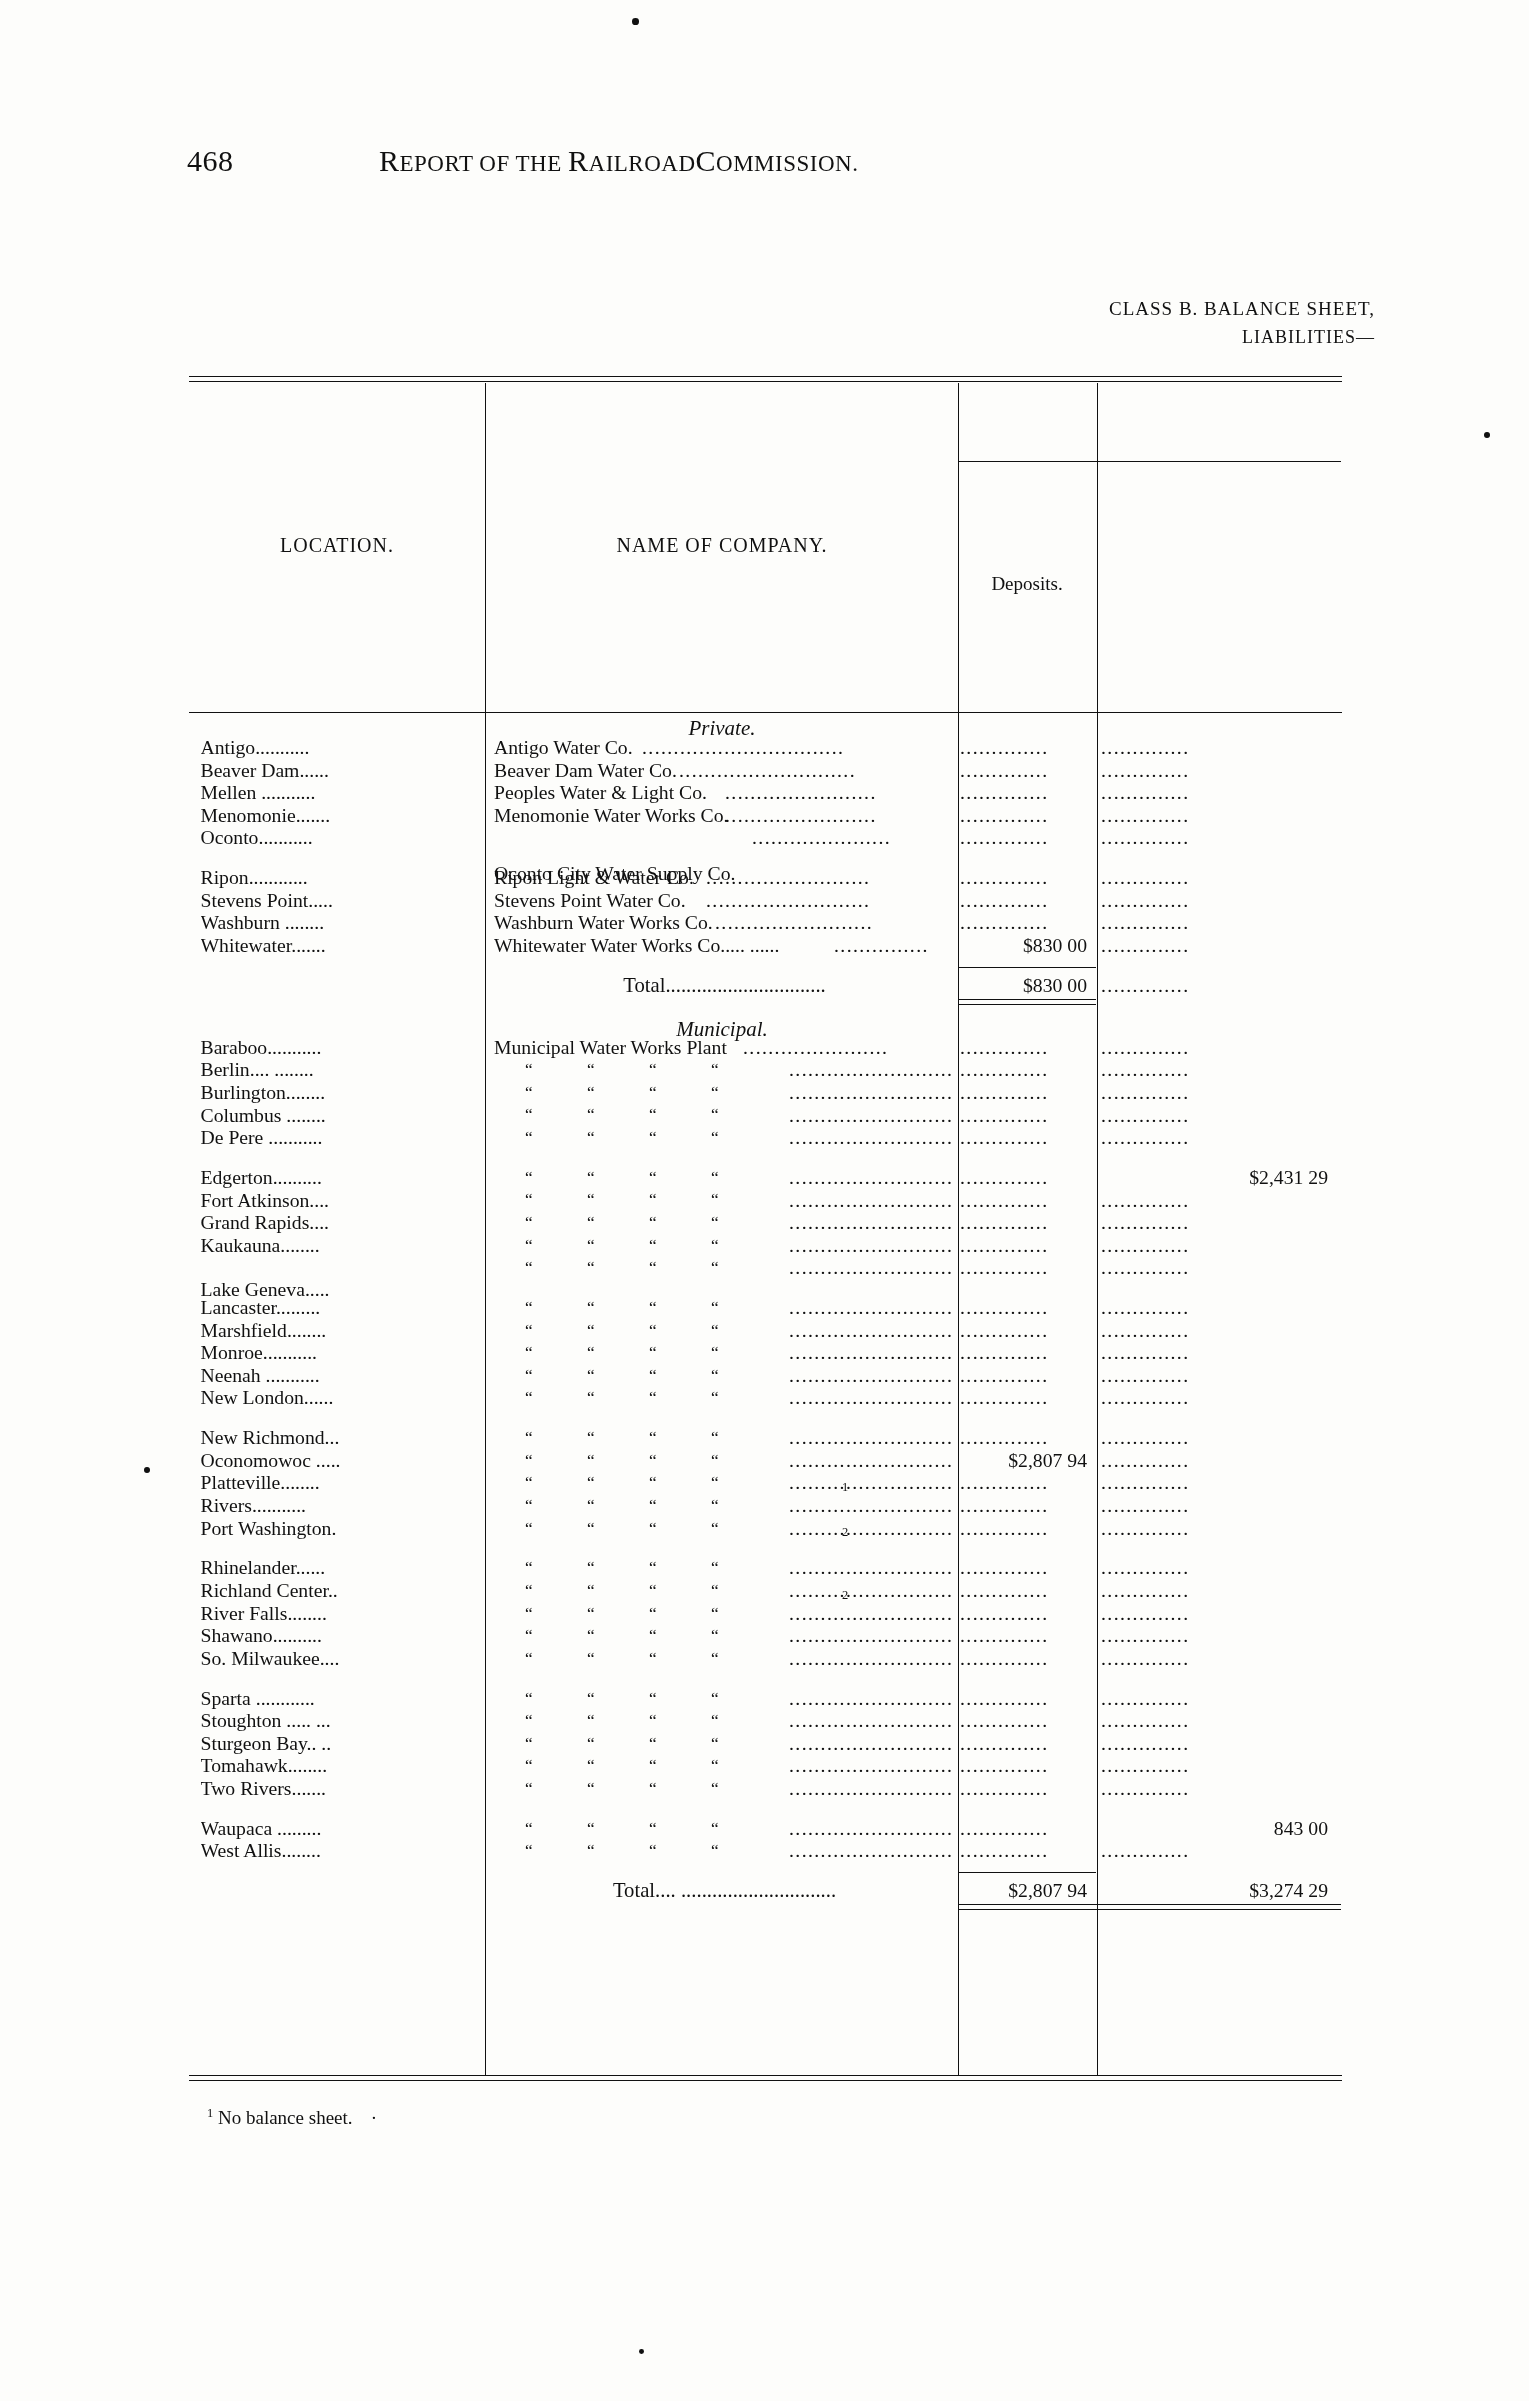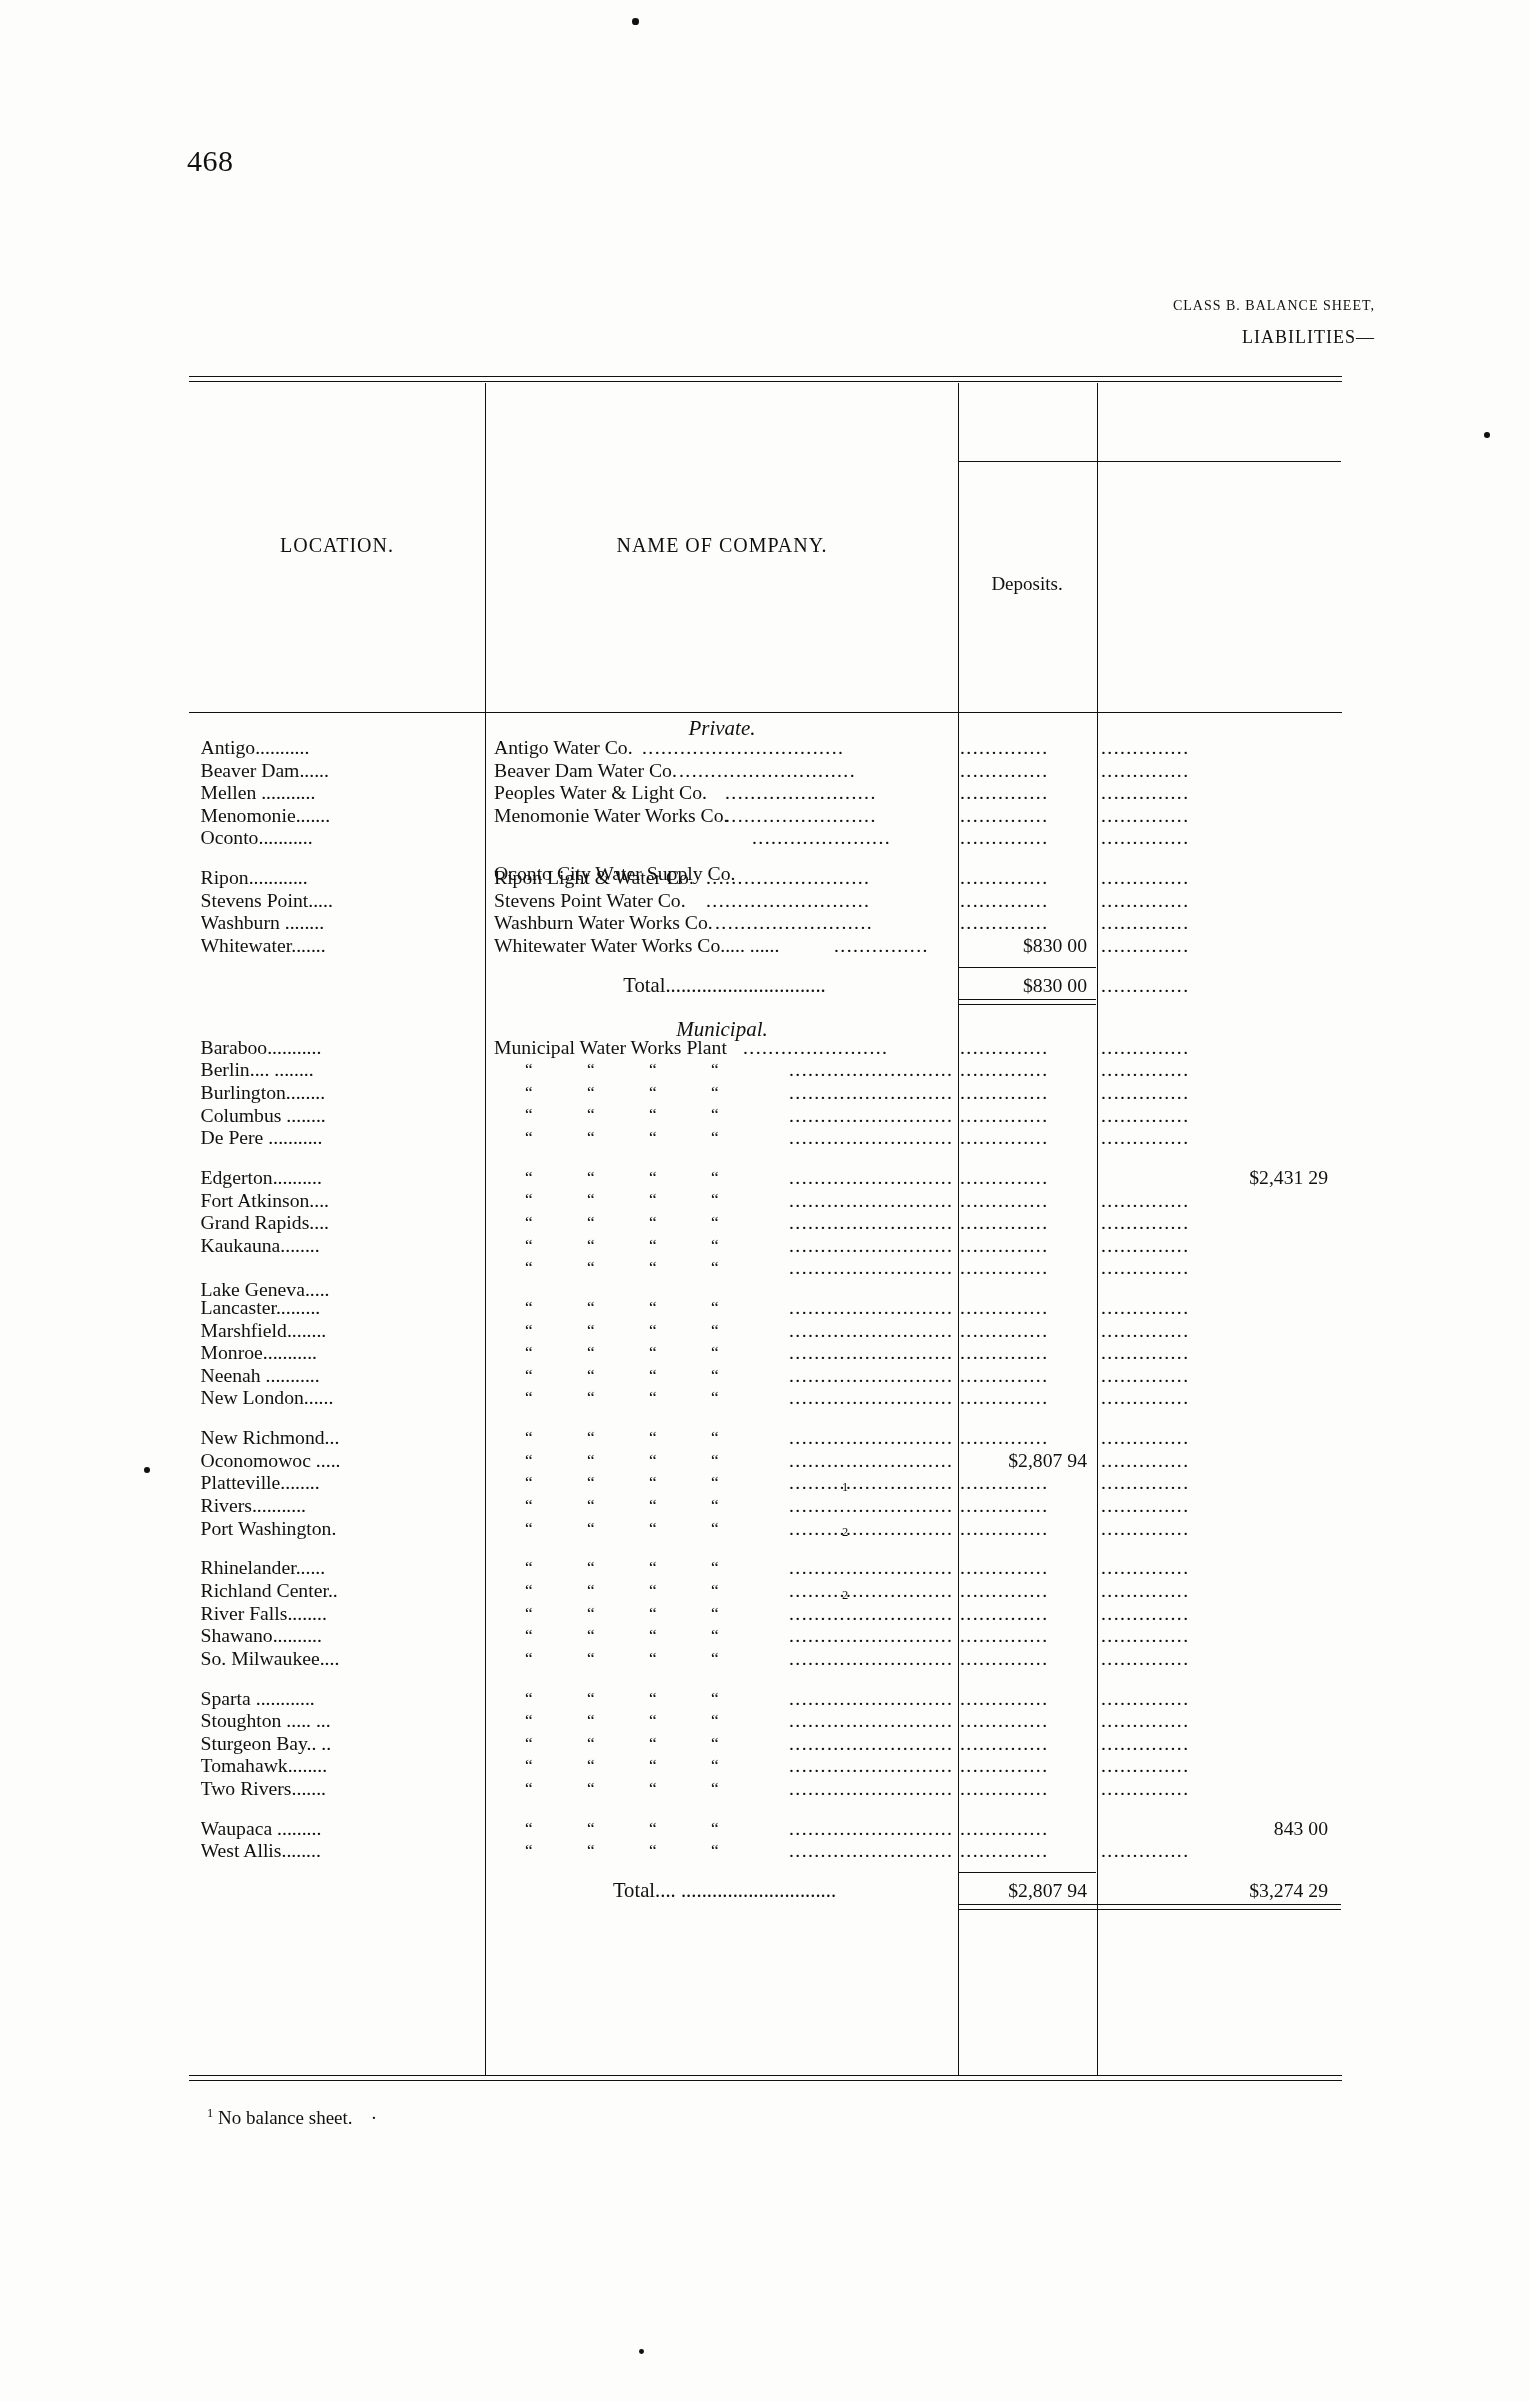--- a/index.html
+++ b/index.html
@@ -41,21 +41,21 @@
   .running-head .cap {
     font-size: 30px;
   }
   .running-head .sc {
     font-size: 23px;
   }
   .class-title {
     position: absolute;
     right: 154px;
     top: 298px;
-    font-size: 14px;
+    font-size: 19px;
     letter-spacing: 1px;
     white-space: nowrap;
   }
   .class-sub {
     position: absolute;
     right: 154px;
     top: 327px;
     font-size: 18px;
     letter-spacing: 1px;
     white-space: nowrap;
@@ -248,20 +248,23 @@
 
 <div class="page">
 
   <div class="speck" style="left:632px;top:18px;width:6.7px;height:6.7px;"></div>
   <div class="speck" style="left:1484px;top:432px;width:5.8px;height:5.8px;"></div>
   <div class="speck" style="left:144px;top:1467px;width:5.8px;height:5.8px;"></div>
   <div class="speck" style="left:639px;top:2349px;width:4.8px;height:4.8px;"></div>
 
   <div class="page-number">468</div>
 
+  <div class="running-head">
+    <span class="cap">R</span><span class="sc">EPORT</span><span class="sc"> OF </span><span class="sc">THE </span><span class="cap">R</span><span class="sc">AILROAD</span><span class="cap">C</span><span class="sc">OMMISSION.</span>
+  </div>
 
   <div class="class-title"><span>CLASS B.  BALANCE SHEET,</span></div>
   <div class="class-sub"><span>LIABILITIES—</span></div>
 
   <div class="table-frame">
     <div class="rule hline top-rule-a"></div>
     <div class="rule hline top-rule-b"></div>
     <div class="rule hline head-rule"></div>
     <div class="rule hline bot-rule-a"></div>
     <div class="rule hline bot-rule-b"></div>

